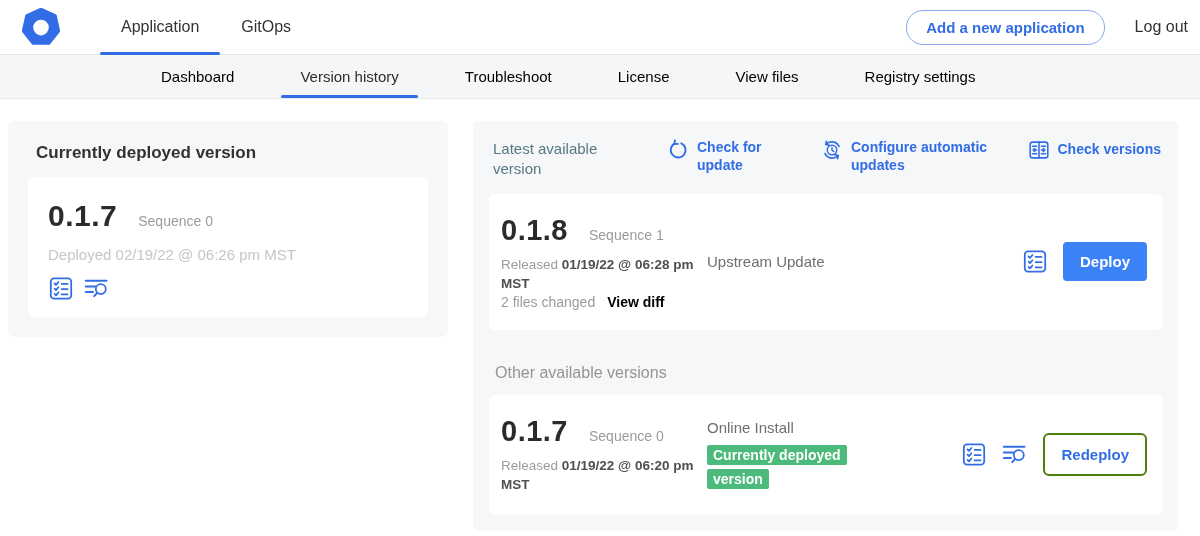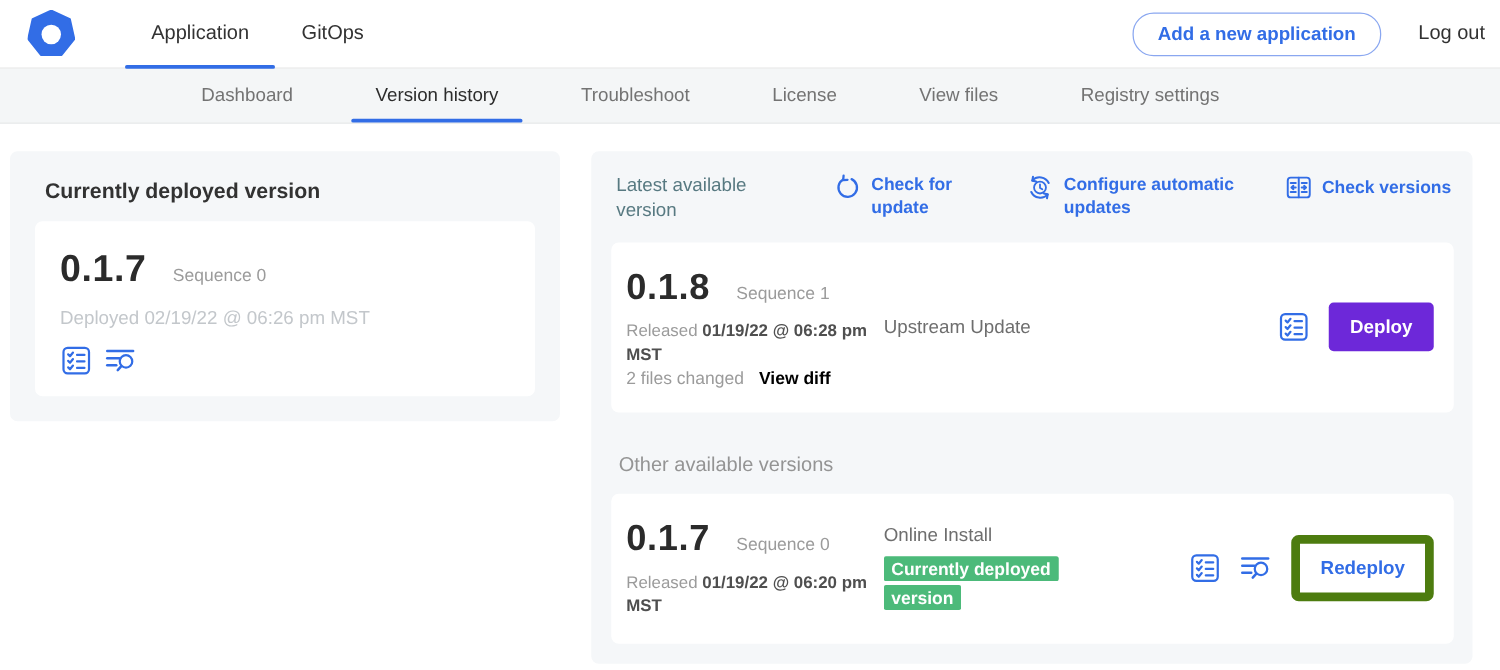--- a/index.html
+++ b/index.html
@@ -18,21 +18,21 @@
   .top-right { margin-left:auto; display:flex; align-items:center; gap:30px; }
   .add-app { background:#fff; border:1px solid #8aa7f0; color:#326de6; font-weight:bold;
              font-size:15px; border-radius:17px; padding:8px 19px; cursor:pointer;
              font-family:"Liberation Sans", sans-serif; }
   .logout { font-size:16px; color:#323232; cursor:pointer; }
 
   
   .subnav { height:44px; background:#f4f6f7; border-bottom:1px solid #e7e9ea;
             display:flex; align-items:stretch; padding-left:128px; }
   .subnav-tab { display:flex; align-items:center; padding:0 33px; font-size:15px;
-                color:#737373; cursor:pointer; position:relative; }
+                color:#000000; cursor:pointer; position:relative; }
   .subnav-tab.active { color:#2c2c2c; font-weight:500; }
   .subnav-tab.active::after { content:""; position:absolute; left:14px; right:14px;
                 bottom:0; height:3px; background:#326de6; border-radius:2px; }
 
   
   main { display:flex; align-items:flex-start; gap:25px; padding:22px 22px 0 8px; }
   .panel { background:#f5f7f9; border-radius:6px; }
   .card { background:#fff; border-radius:6px; }
 
   
@@ -66,24 +66,24 @@
   .released { margin-top:9px; font-size:13.5px; line-height:1.4; color:#9b9b9b; width:196px; }
   .released b { color:#4f4f4f; font-weight:bold; }
   .files-row { font-size:14px; color:#9b9b9b; display:flex; gap:12px; }
   .view-diff { color:#000000; font-weight:600; cursor:pointer; }
   .vc-mid { flex:1; font-size:15px; color:#6e6e6e; font-weight:500; }
   .badge-wrap { margin-top:7px; width:150px; line-height:23px; }
   .badge { background:#4cba7a; color:#fff; font-size:14px; font-weight:bold;
            padding:2px 6px; border-radius:2px; -webkit-box-decoration-break:clone;
            box-decoration-break:clone; }
   .vc-right { margin-left:auto; display:flex; align-items:center; gap:15px; padding-right:6px; }
-  .deploy-btn { background:#6d28d9; color:#fff; border:none; border-radius:4px;
+  .deploy-btn { background:#3b82f6; color:#fff; border:none; border-radius:4px;
                 font-size:15px; font-weight:bold; padding:11px 17px; cursor:pointer;
                 font-family:"Liberation Sans", sans-serif;text-align:right; }
-  .redeploy-btn { background:#fff; color:#326de6; border:7px solid #4d7c0f; border-radius:6px;
+  .redeploy-btn { background:#fff; color:#326de6; border:2px solid #4d7c0f; border-radius:6px;
                 font-size:15px; font-weight:bold; padding:11px 16px; cursor:pointer;
                 font-family:"Liberation Sans", sans-serif; }
   .other-head { font-size:16px; color:#949494; margin:34px 4px 13px 6px; }
   .card-old { min-height:114px; }
 </style>
 </head>
 <body>
 
 <header class="topnav">
   <div class="logo">

